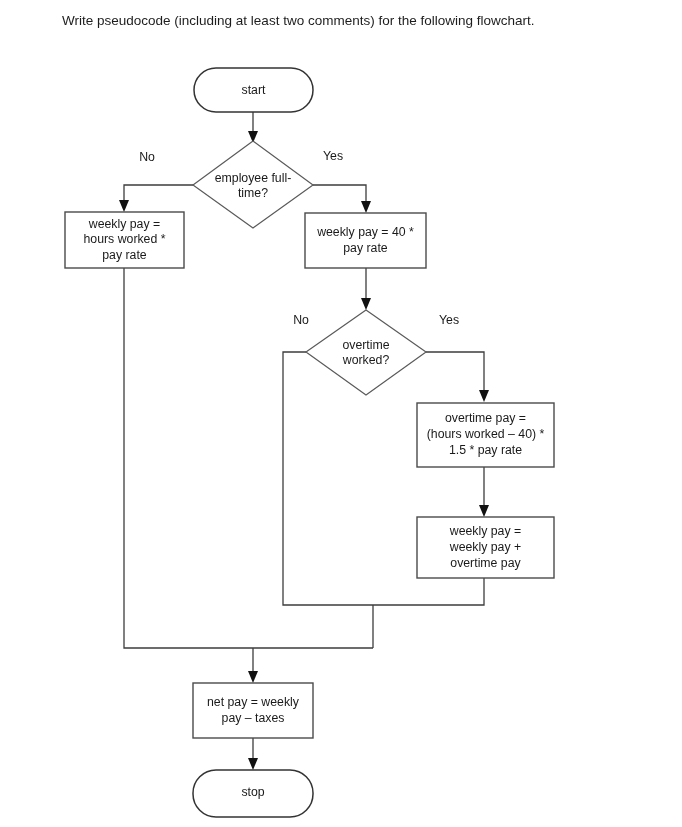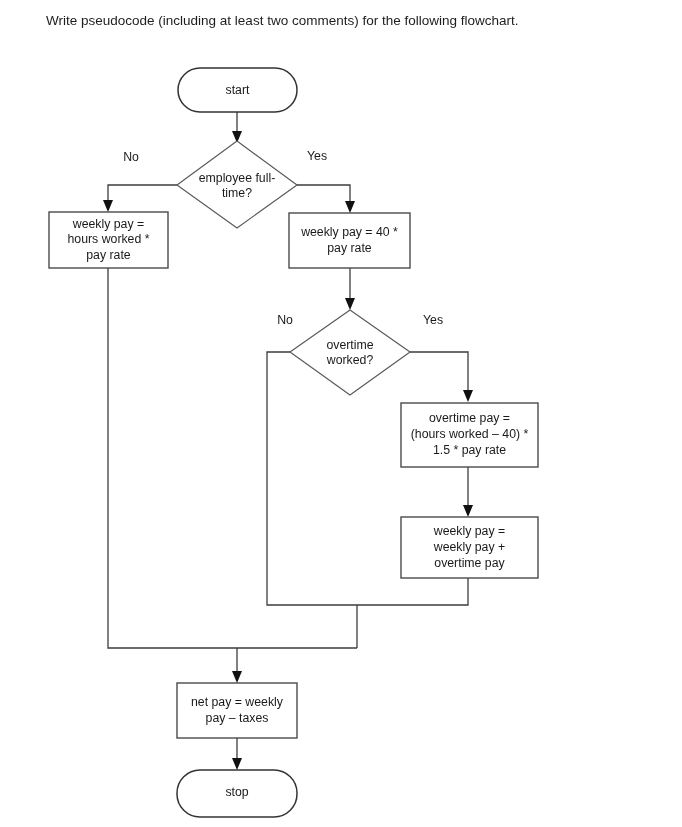--- a/index.html
+++ b/index.html
@@ -11,21 +11,21 @@
   body {
     width: 682px;
     height: 827px;
     position: relative;
     font-family: "Liberation Sans", sans-serif;
     color: #1a1a1a;
     overflow: hidden;
   }
   #page {
     position: absolute;
-    left: 0; top: 0;
+    left: 16px; top: 0;
     width: 574px;
     height: 827px;
   }
   .prompt {
     position: absolute;
     left: 46px;
     top: 12px;
     width: 610px;
     font-size: 13.5px;
     line-height: 18px;

